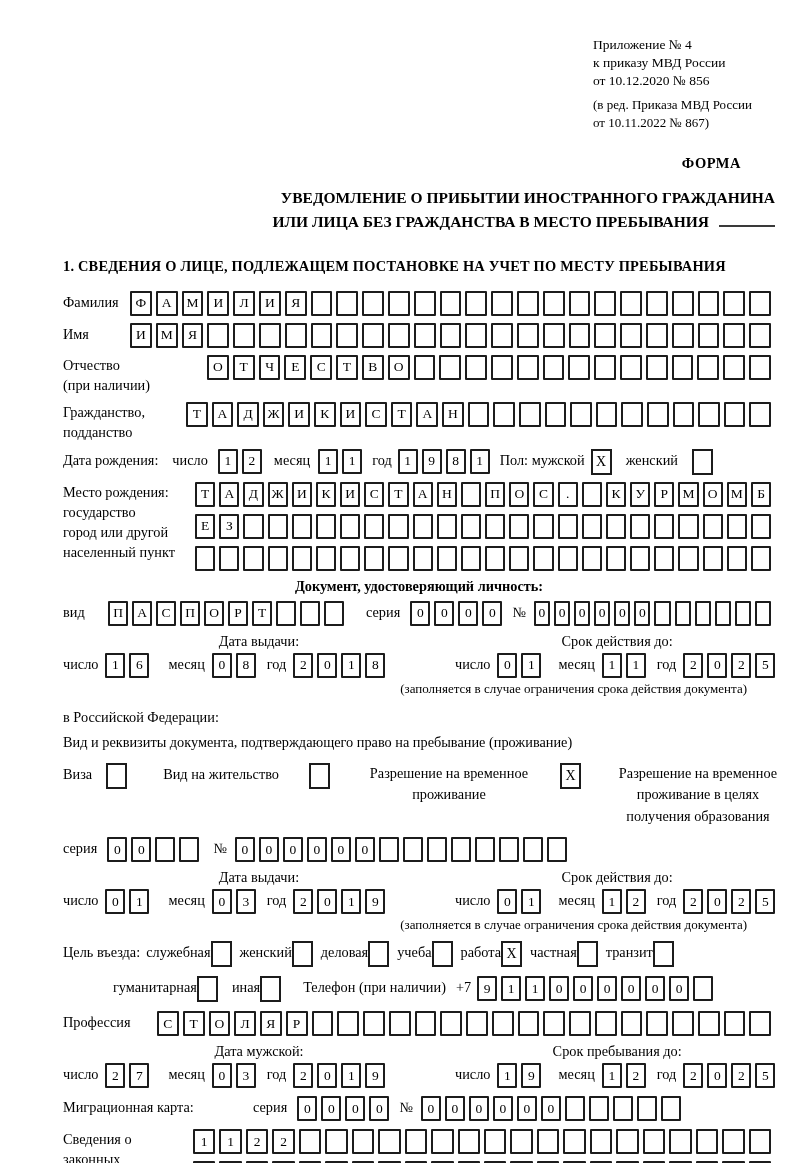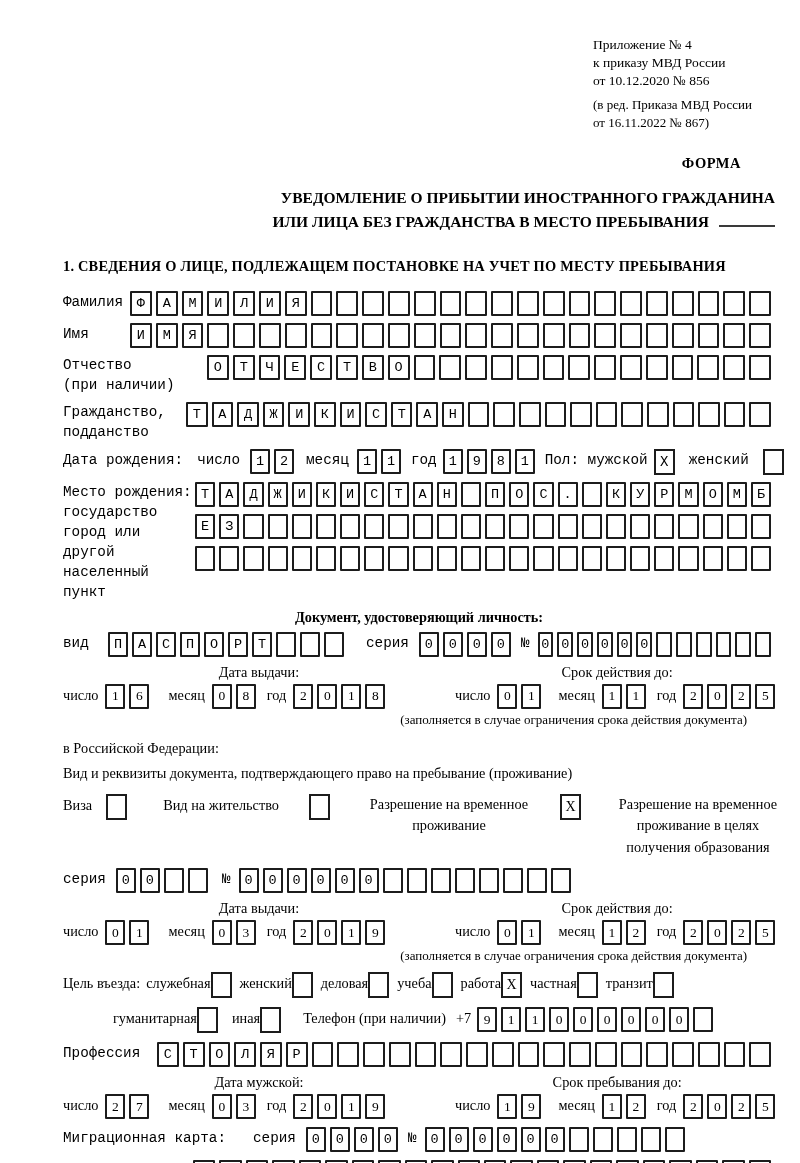--- a/index.html
+++ b/index.html
@@ -14,21 +14,21 @@
   .hdr { margin-left:auto; width:182px; font-size:13.5px; line-height:1.32; }
   .hdr .edition { margin-top:7px; font-size:13px; }
 
   .forma { text-align:right; padding-right:34px; font-weight:bold; font-size:14.5px; margin-top:24px; letter-spacing:.5px; }
 
   .title { text-align:right; font-weight:bold; font-size:15.5px; line-height:1.55; margin-top:14px; }
   .blank { display:inline-block; width:56px; border-bottom:2px solid #3a3a3a; height:13px; margin-left:10px; }
 
   .sec { font-weight:bold; font-size:14.4px; margin-top:24px; margin-bottom:16px; letter-spacing:.2px; }
 
-  .frow { display:flex; align-items:flex-start; margin-bottom:7px;font-family:Liberation Mono, monospace; }
+  .frow { display:flex; align-items:flex-start; margin-bottom:7px; }
   .flabel { font-size:14.3px; line-height:22px; white-space:nowrap; }
   .flabel-block { font-size:14.3px; line-height:20px; flex:none; }
 
   .w45 {width:45px; flex:none;}
   .w67 {width:67px; flex:none;}
   .w93 {width:94px; flex:none;}
   .w123{width:123px; flex:none;}
   .w132{width:132px; flex:none;}
   .w144{width:144px; flex:none;}
   .w130{width:130px; flex:none;}
@@ -78,21 +78,21 @@
 <body>
 
 <div class="page">
 
   <div class="hdr">
     <div>Приложение № 4</div>
     <div>к приказу МВД России</div>
     <div>от 10.12.2020 № 856</div>
     <div class="edition">
       <div>(в ред. Приказа МВД России</div>
-      <div>от 16.11.2022 № 867)</div>
+      <div>от 10.11.2022 № 867)</div>
     </div>
   </div>
 
   <div class="forma">ФОРМА</div>
 
   <div class="title">
     <div>УВЕДОМЛЕНИЕ О ПРИБЫТИИ ИНОСТРАННОГО ГРАЖДАНИНА</div>
     <div><span>ИЛИ ЛИЦА БЕЗ ГРАЖДАНСТВА В МЕСТО ПРЕБЫВАНИЯ</span><span class="blank"></span></div>
   </div>
 

